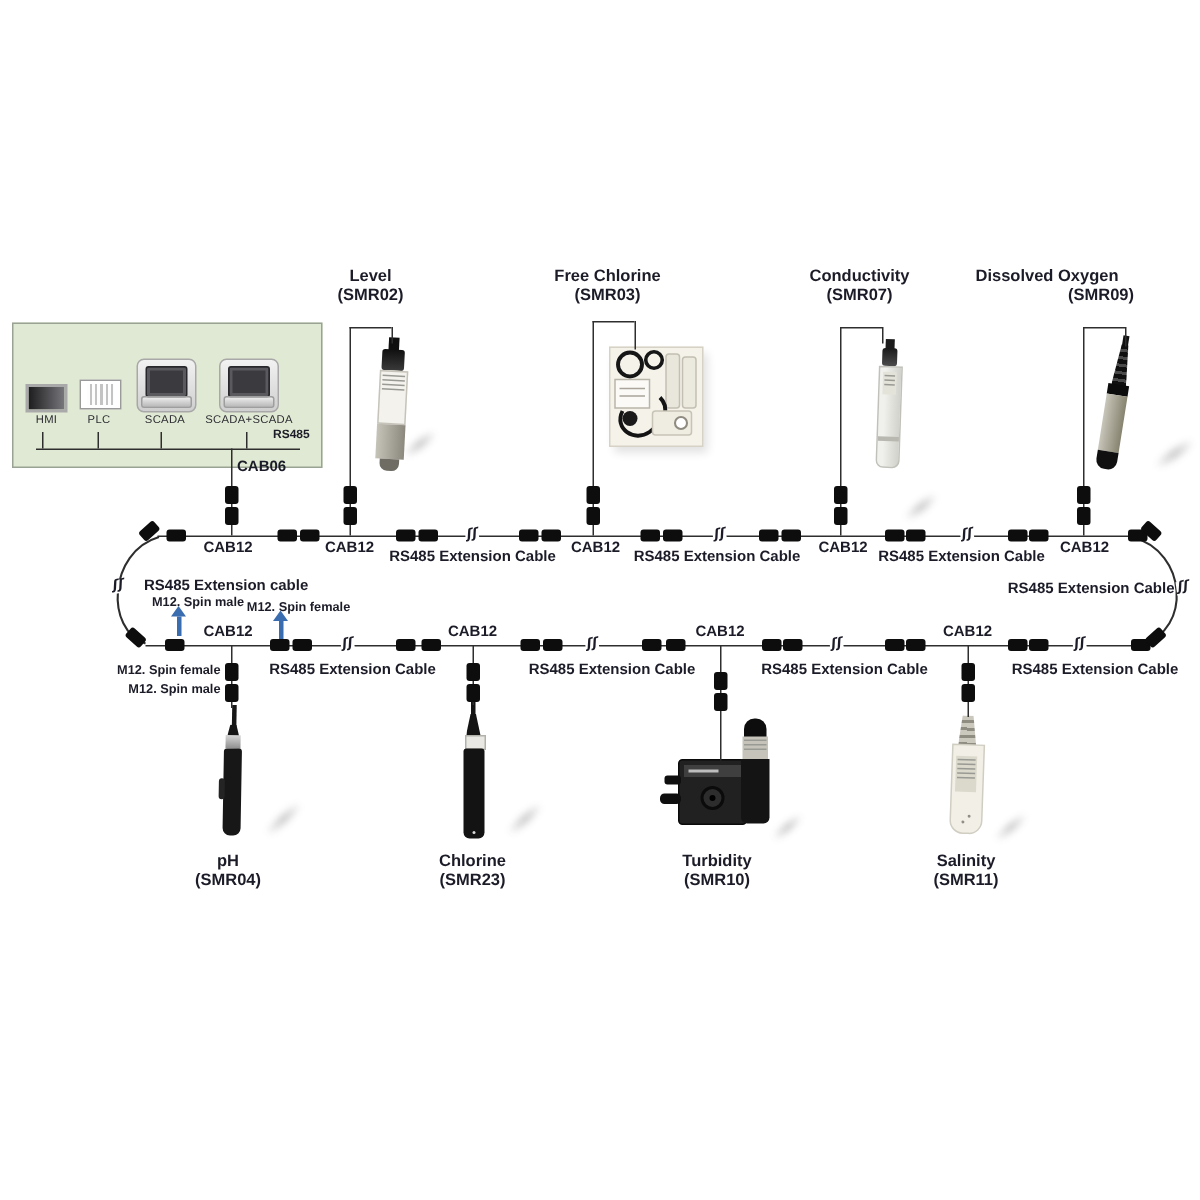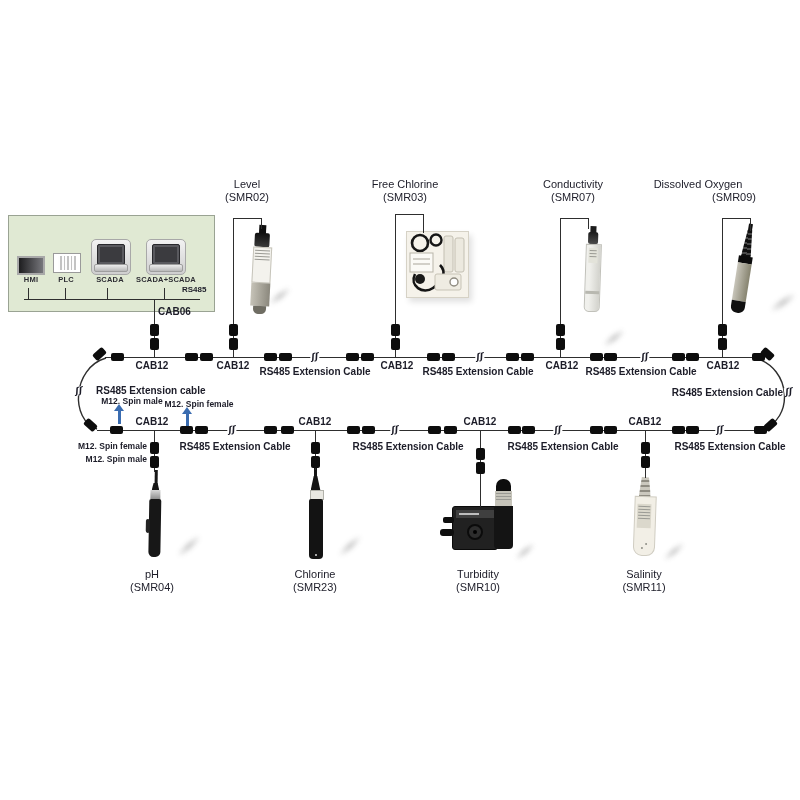--- a/index.html
+++ b/index.html
@@ -9,29 +9,29 @@
   .vline{position:absolute;width:1.3px;background:#2e2e2e;}
   .blk-h{position:absolute;width:13px;height:8px;background:#0d0d0d;border-radius:2px;}
   .blk-v{position:absolute;width:9px;height:12px;background:#0d0d0d;border-radius:2px;}
   .lbl{position:absolute;font-size:10px;font-weight:600;color:#1c1c28;white-space:nowrap;}
   .lbl.small{font-size:8.5px;}
   .lbl.ac{transform:translateX(-50%);}
   .lbl.ar{transform:translateX(-100%);}
   .brk{position:absolute;font-family:"DejaVu Sans",sans-serif;font-style:italic;font-weight:600;
     font-size:9px;color:#1c1c28;background:#fff;line-height:9px;padding:0 1px;
     transform:translate(-50%,-50%) rotate(-8deg);}
-  .sensor-label{position:absolute;font-size:11px;font-weight:400;color:#1c1c28;
+  .sensor-label{position:absolute;font-size:11px;font-weight:700;color:#1c1c28;
     white-space:nowrap;transform:translateX(-50%);text-align:center;}
   .arrow-up{position:absolute;width:2.5px;height:13px;background:#3a6cb0;}
   .arrow-up:before{content:"";position:absolute;top:-7px;left:-3.8px;border:5px solid transparent;
     border-bottom:7px solid #3a6cb0;border-top:none;}
   
   #panel{position:absolute;left:8px;top:215px;width:205px;height:95px;background:#e0e9d3;
     border:1px solid #9aa393;}
-  .dev-lbl{position:absolute;font-size:7.5px;font-weight:bold;color:#2d2d33;
+  .dev-lbl{position:absolute;font-size:7.5px;font-weight:normal;color:#2d2d33;
     transform:translateX(-50%);white-space:nowrap;letter-spacing:.2px;}
   .laptop{position:absolute;width:38px;height:34px;border-radius:5px;
     background:linear-gradient(#f2f2f2,#cfcfcf);border:1px solid #a8a8a8;}
   .laptop .screen{position:absolute;left:5px;top:4px;width:26px;height:19px;background:#3b3b3f;
     border:1px solid #28282c;border-radius:2px;box-shadow:inset 0 0 0 2px #59595e;}
   .laptop .base{position:absolute;left:2px;bottom:2px;width:32px;height:6px;
     background:linear-gradient(#ececec,#b9b9b9);border:1px solid #9e9e9e;border-radius:2px;}
   #hmi-icon{position:absolute;left:8px;top:40px;width:24px;height:15px;border:2px solid #a9a9a9;
     background:linear-gradient(90deg,#1d1d1f,#77777c);}
   #plc-icon{position:absolute;left:44px;top:37px;width:26px;height:18px;background:#fff;

